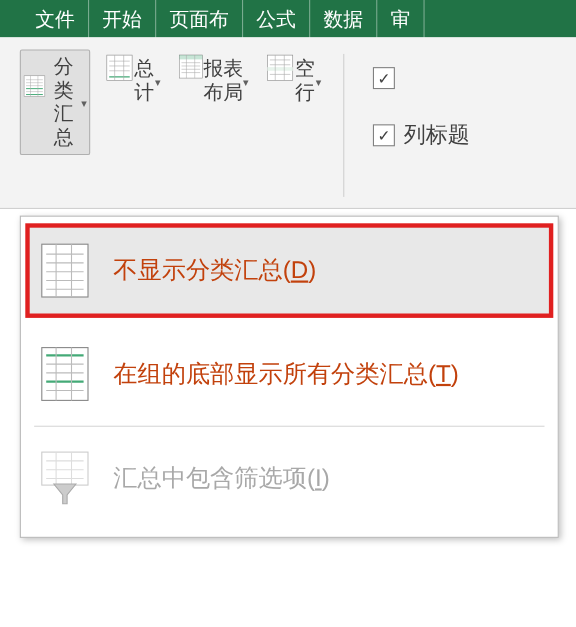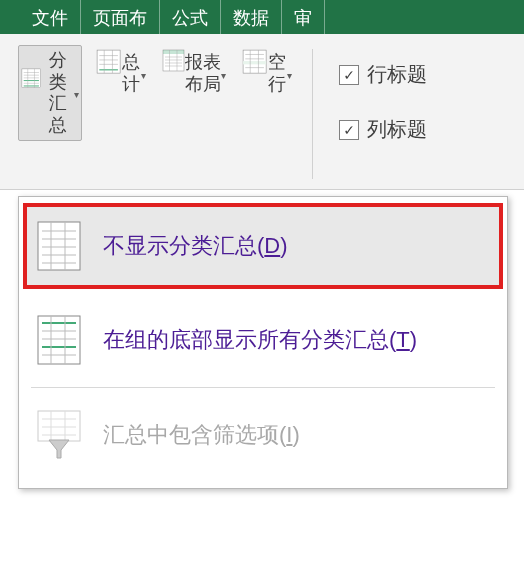--- a/index.html
+++ b/index.html
@@ -116,21 +116,21 @@
     padding: 4px 2px 8px 2px;
     box-sizing:border-box;
   }
   .menu-item {
     display: flex;
     align-items: center;
     gap: 22px;
     padding: 16px 12px 16px 12px;
     margin: 4px 4px;
     font-size: 22px;
-    color: #4c1d95;
+    color: #c2410c;
   }
   .menu-item.highlight {
     background: #e8e8e8;
     outline: 4px solid #e02020;
     outline-offset: -2px;
   }
   .menu-item.disabled {
     color: #a8a8a8;
   }
   .menu-item .sicon {
@@ -144,20 +144,21 @@
     margin: 2px 0;
   }
   .u { text-decoration: underline; }
   svg { display:block; }
 </style>
 </head>
 <body>
 
 <div class="tabbar">
   <div class="tab">文件</div>
+  <div class="tab">开始</div>
   <div class="tab">页面布</div>
   <div class="tab">公式</div>
   <div class="tab">数据</div>
   <div class="tab">审</div>
 </div>
 
 <div class="ribbon">
   <div class="ribbon-group">
     <div class="ribbon-btn active" style="width:64px">
       <span class="icon">
@@ -219,21 +220,20 @@
             <line x1="30" y1="2" x2="30" y2="44" stroke="#aaa"></line>
           </svg>
       </span>
       <span class="label">空行</span>
       <span class="drop">▾</span>
     </div>
     <div class="sep"></div>
     <div class="check-col">
       <div class="check-item">
         <span class="checkbox">✓</span>
-        <span>行标题</span>
       </div>
       <div class="check-item">
         <span class="checkbox">✓</span>
         <span>列标题</span>
       </div>
     </div>
   </div>
 </div>
 
 <div class="menu">

